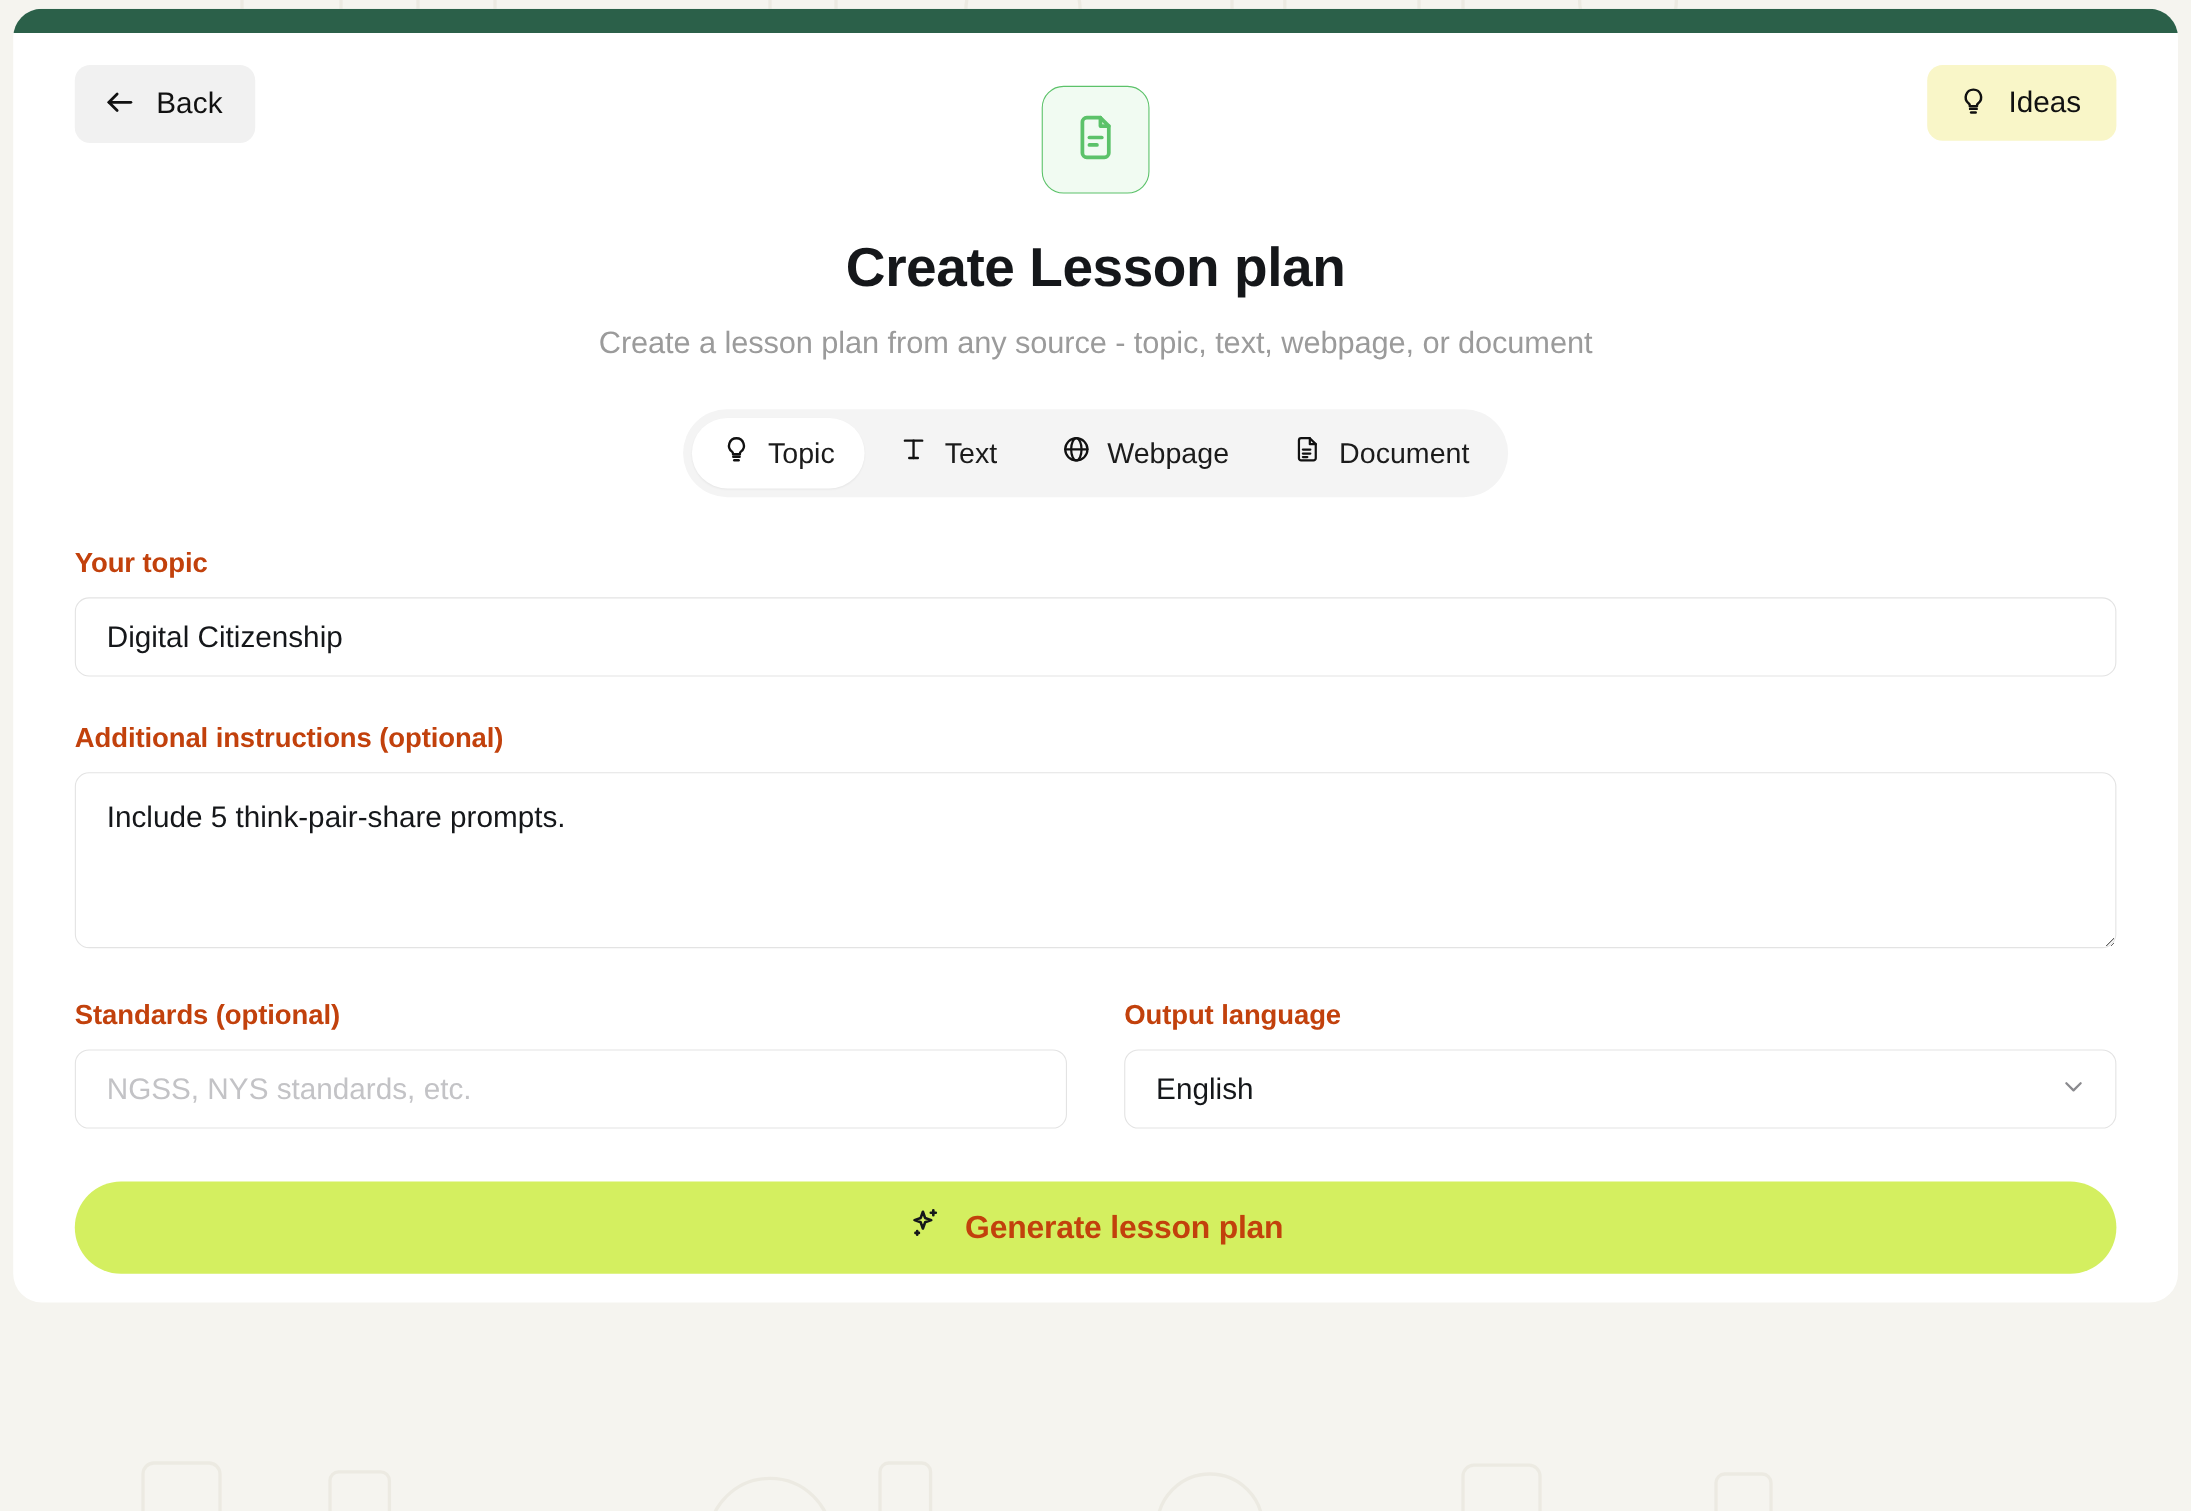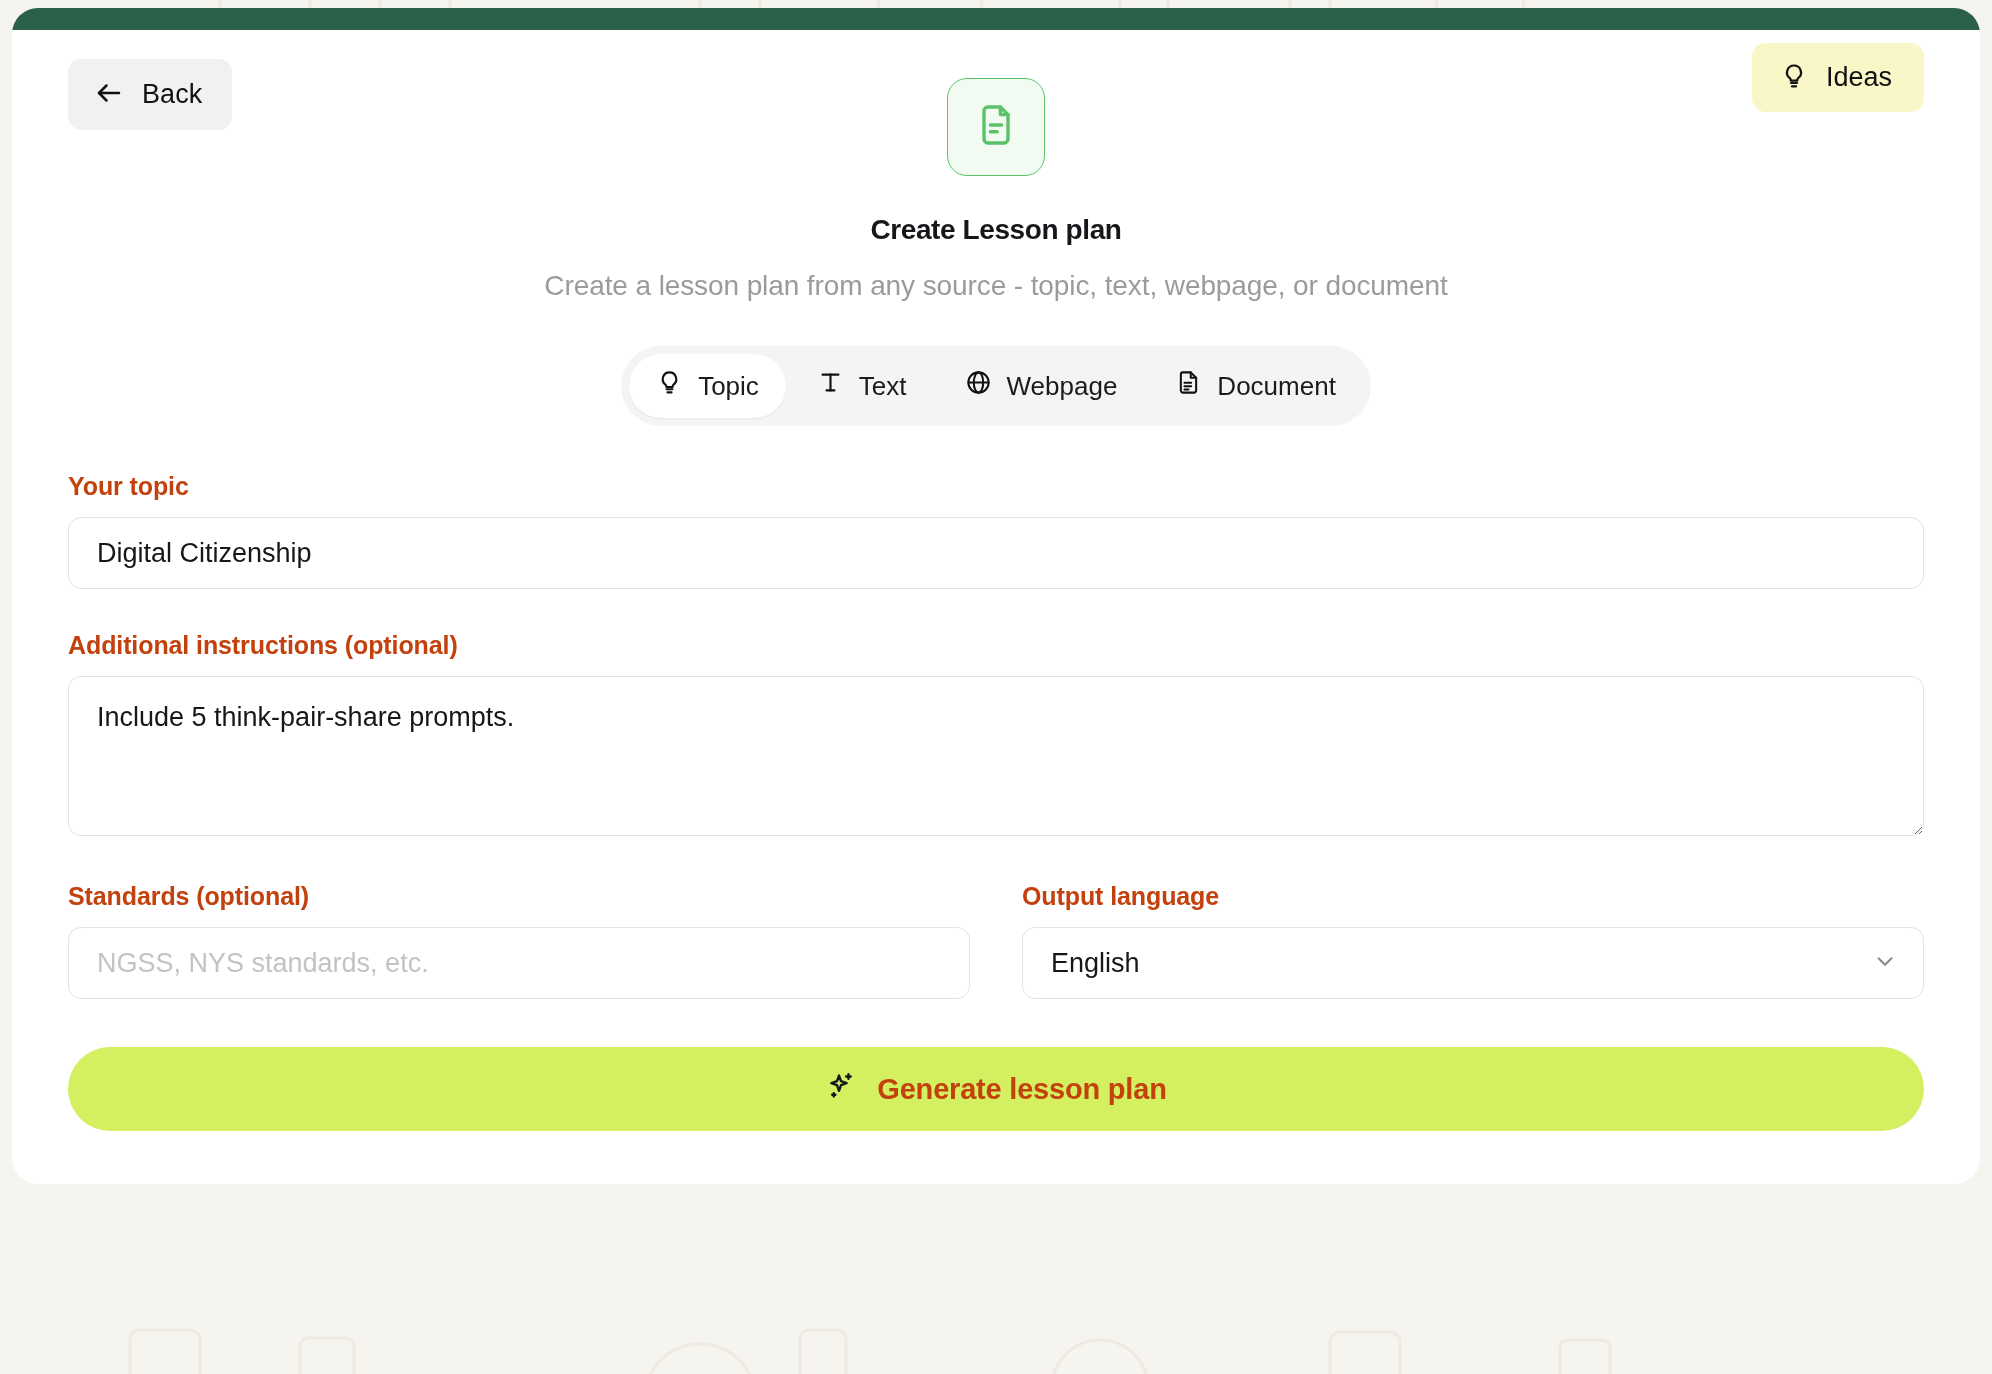--- a/index.html
+++ b/index.html
@@ -73,21 +73,21 @@
   .back-button .label {
     font-size: 27px;
     font-weight: 500;
     color: #111;
     letter-spacing: .1px;
   }
 
   .ideas-button {
     position: absolute;
     right: 0;
-    top: 13px;
+    top: 29px;
     display: flex;
     align-items: center;
     gap: 18px;
     background: #f9f6c8;
     border: none;
     border-radius: 14px;
     padding: 19px 32px 19px 28px;
     cursor: pointer;
     font-family: inherit;
   }
@@ -110,21 +110,21 @@
     border: 1.5px solid #5cc26a;
     background: #f1fbf2;
     border-radius: 20px;
     display: flex;
     align-items: center;
     justify-content: center;
   }
 
   .page-title {
     margin-top: 38px;
-    font-size: 28px;
+    font-size: 50px;
     font-weight: 700;
     color: #15171a;
     letter-spacing: -.4px;
   }
 
   .page-subtitle {
     margin-top: 24px;
     font-size: 28px;
     color: #9b9b9b;
     font-weight: 400;

